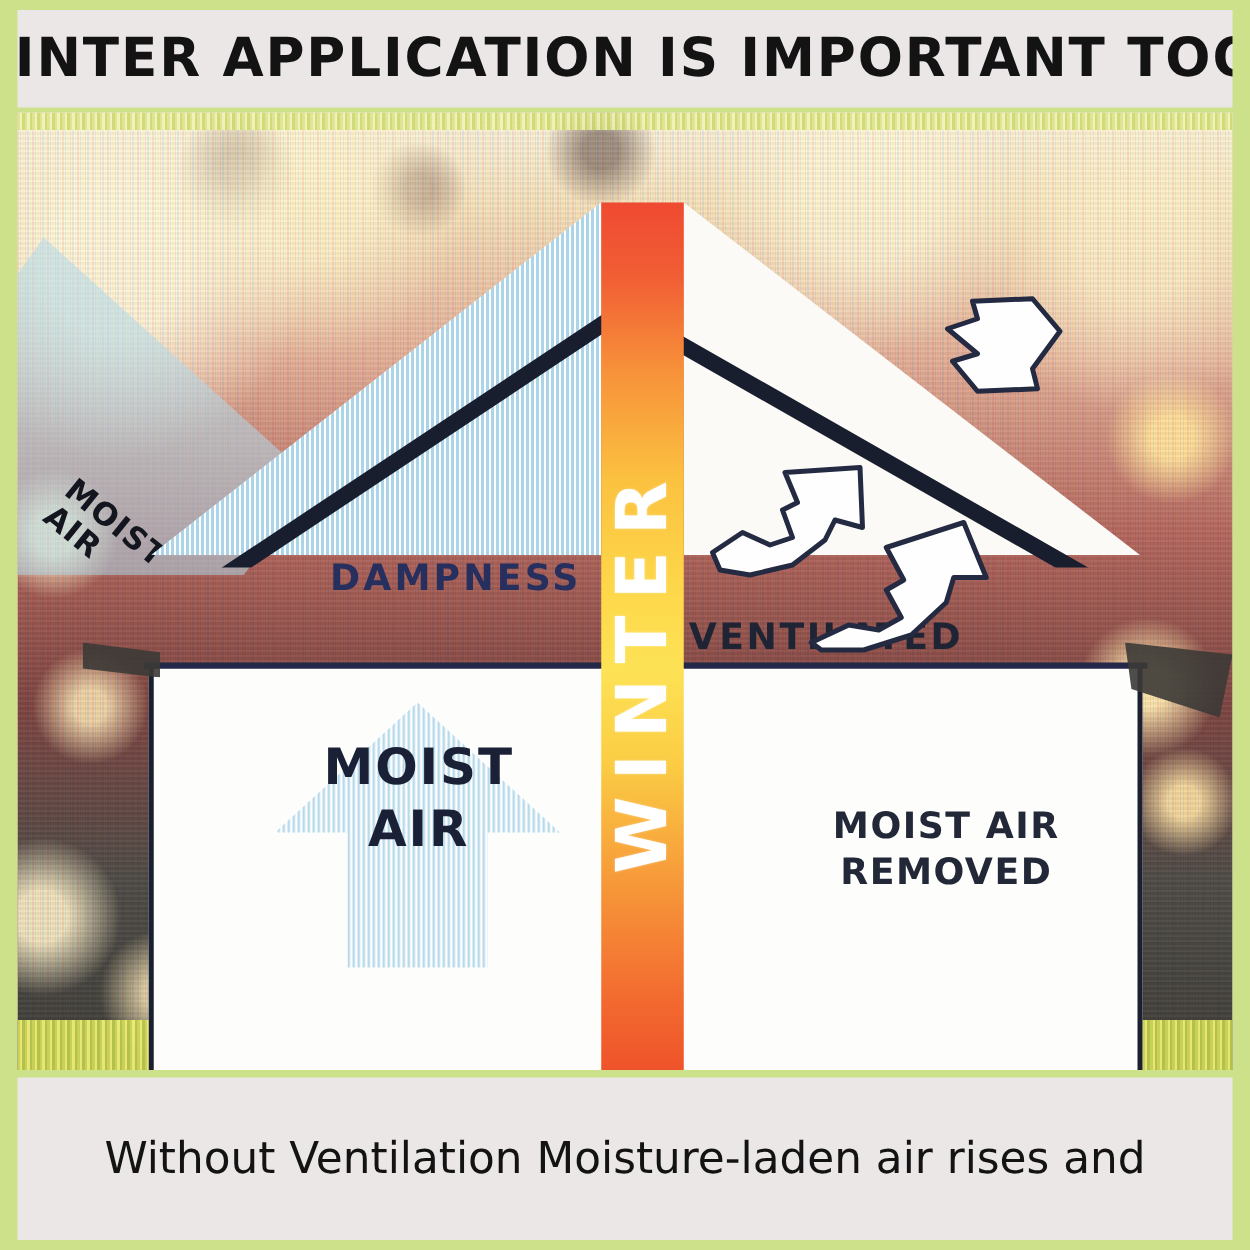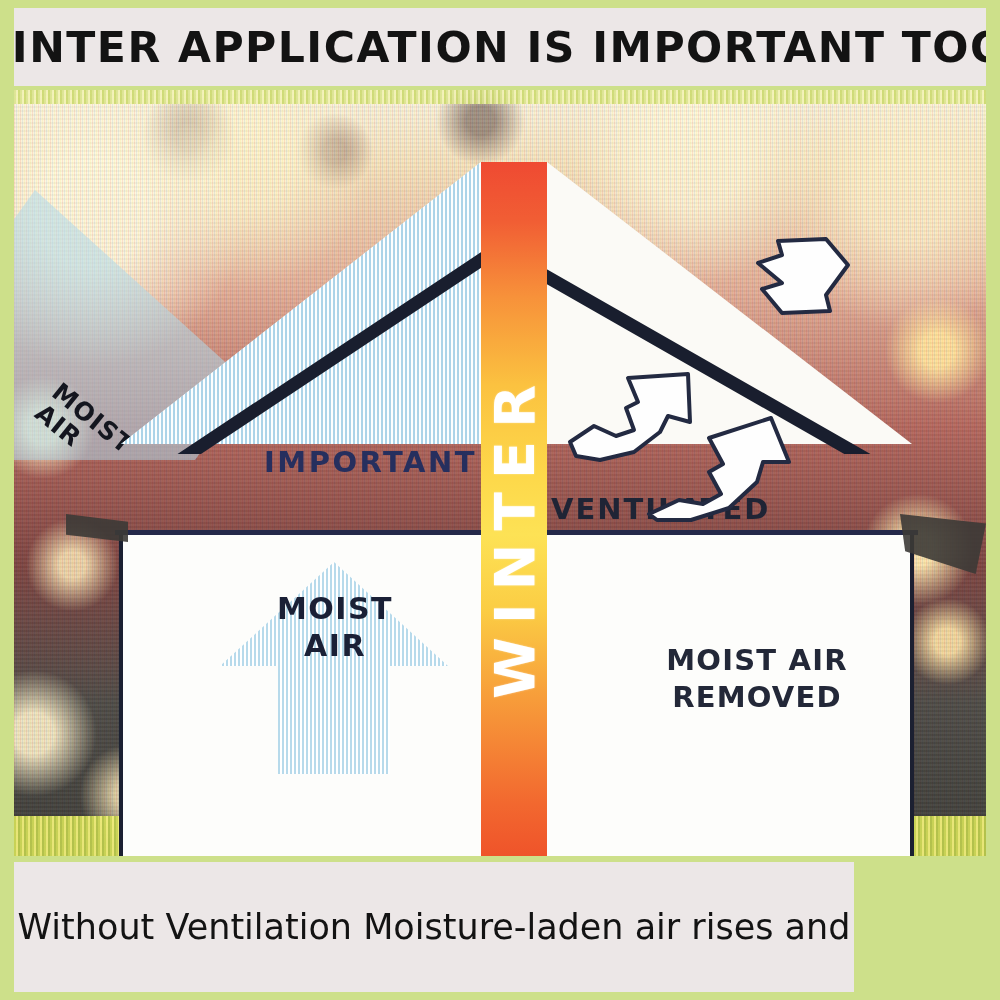--- a/index.html
+++ b/index.html
@@ -220,21 +220,21 @@
     width: 240px; height: 220px;
   }
   #moist-arrow svg { display: block; }
   #moist-arrow-label {
     position: absolute;
     left: 236px; top: 500px;
     width: 170px;
     text-align: center;
     font-family: "DejaVu Sans", sans-serif;
     font-weight: 700;
-    font-size: 30px;
+    font-size: 40px;
     letter-spacing: 1.5px;
     line-height: 1.24;
     color: #1a2036;
     white-space: pre-line;
   }
 
   #removed-label {
     position: absolute;
     left: 598px; top: 552px;
     width: 290px;
@@ -294,21 +294,21 @@
     background: #3c3a36;
     opacity: 0.9;
   }
   #eave-left  { left: 52px;  top: 424px; width: 62px; height: 28px; clip-path: polygon(0% 0%, 100% 28%, 100% 100%, 0% 74%); }
   #eave-right { left: 886px; top: 424px; width: 86px; height: 60px; clip-path: polygon(0% 0%, 100% 16%, 88% 100%, 6% 62%); }
 
   
   #caption-band {
     position: absolute;
     left: 14px; top: 862px;
-    width: 840px; height: 130px;
+    width: 972px; height: 130px;
     background: #ece7e7;
     display: flex;
     flex-direction: column;
     align-items: center;
     justify-content: center;
     overflow: hidden;
   }
   .caption-line {
     font-family: "DejaVu Sans", sans-serif;
     font-weight: 400;
@@ -356,21 +356,21 @@
 
         <path d="M 436,98 L 916,372" stroke="#191e2e" stroke-width="13" stroke-linecap="round" fill="none"></path>
 
         <path d="M 424,99 L 448,99" stroke="#191e2e" stroke-width="13" stroke-linecap="round" fill="none"></path>
       </svg>
     </div>
 
     <div class="eave" id="eave-left"></div>
     <div class="eave" id="eave-right"></div>
 
-    <div id="dampness-label">IMPORTANT</div>
+    <div id="dampness-label">DAMPNESS</div>
     <div id="ventilated-label">VENTILATED</div>
 
     <div id="moist-arrow">
       <svg width="240" height="220" viewBox="0 0 240 220">
         <defs>
           <pattern id="stripes" width="4" height="4" patternUnits="userSpaceOnUse">
             <rect width="4" height="4" fill="#ffffff"></rect>
             <rect width="2" height="4" fill="#b3d8ea"></rect>
           </pattern>
         </defs>

